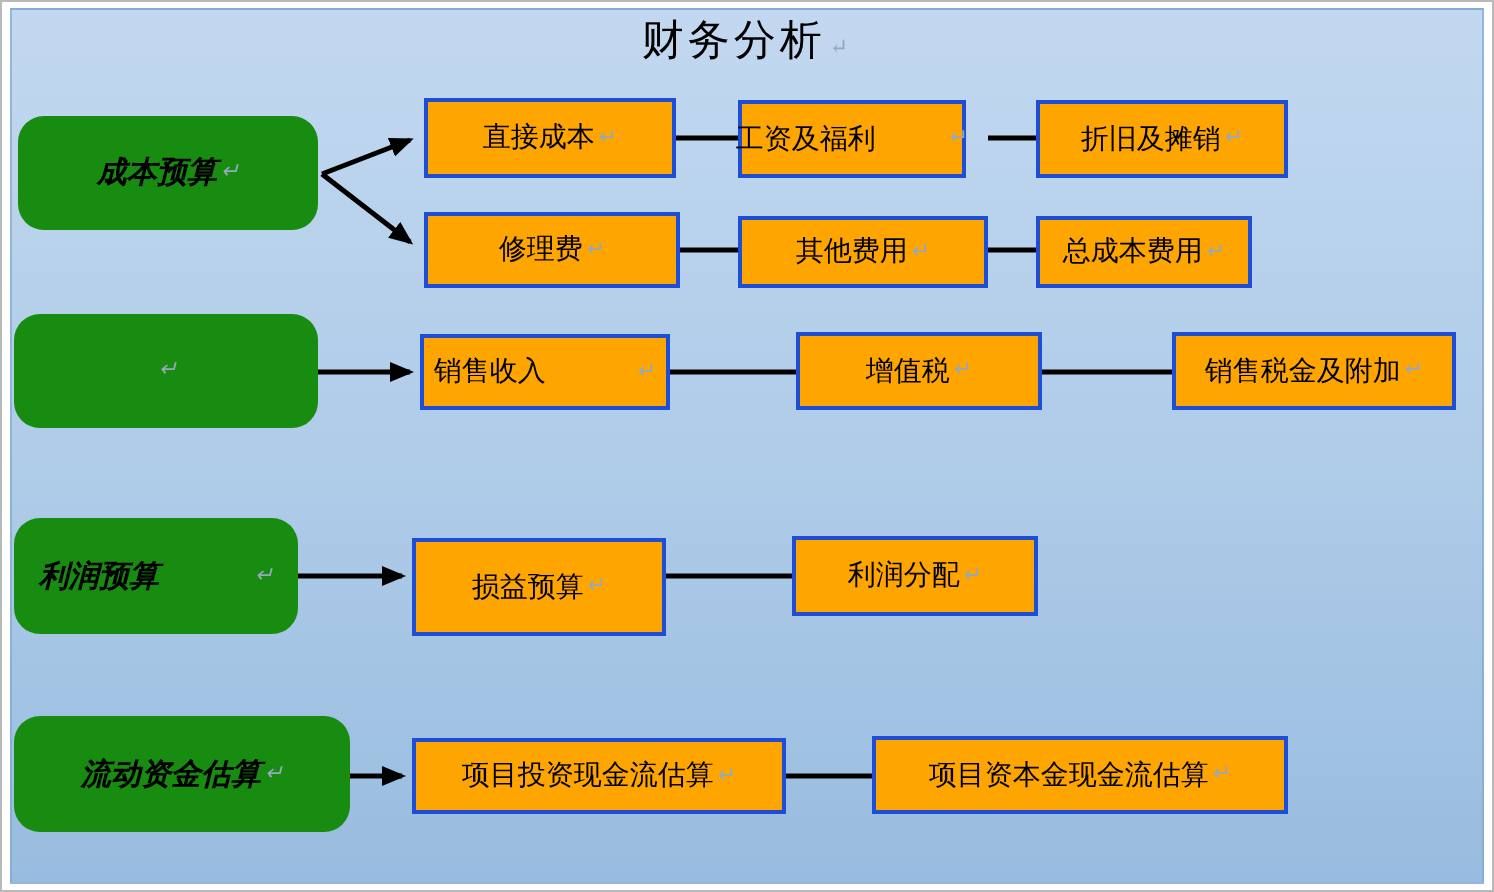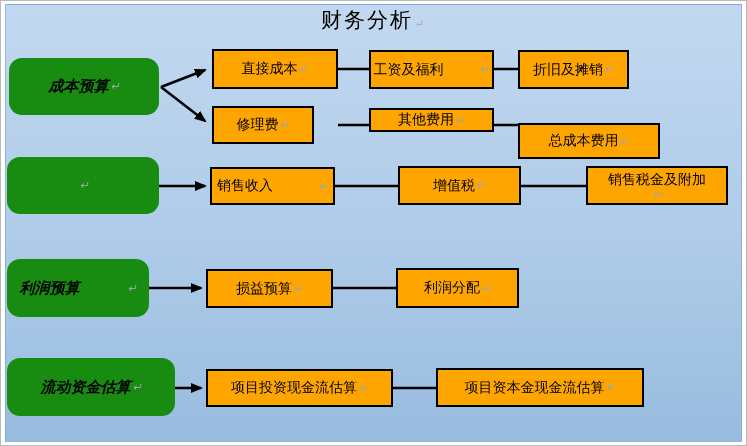--- a/index.html
+++ b/index.html
@@ -5,41 +5,41 @@
   html,body{margin:0;padding:0;background:#ffffff;font-family:"Liberation Sans",sans-serif;}
   #page{position:relative;width:747px;height:446px;background:#ffffff;border:1px solid #b9b9b9;box-sizing:border-box;overflow:hidden;}
   #canvas{position:absolute;left:4px;top:3px;right:4px;bottom:3px;
           background:linear-gradient(180deg,#c2d8f0 0%,#aecbe8 55%,#98bcdf 100%);
           border:1px solid rgba(125,165,210,.65);}
   .ttl{position:absolute;top:5px;left:50%;transform:translateX(-50%);
        font-family:"DejaVu Serif",serif;font-size:21px;color:#000;white-space:nowrap;letter-spacing:2px;}
   .node{position:absolute;display:flex;align-items:center;justify-content:center;
         box-sizing:border-box;color:#000;white-space:nowrap;}
   .green{background:#178c11;border-radius:13px;font-weight:bold;font-size:15px;font-style:italic;}
-  .orange{background:#ffa500;border:2px solid #000000;font-size:14px;}
+  .orange{background:#ffa500;border:2px solid #1d4ed8;font-size:14px;}
   .pmark{color:#97a8bd;font-size:11px;font-weight:normal;margin-left:2px;line-height:1;}
   svg.lines{position:absolute;left:0;top:0;width:747px;height:446px;pointer-events:none;}
   
   #g1{left:8px;top:57px;width:150px;height:57px;}
   #g2{left:6px;top:156px;width:152px;height:57px;}
   #g3{left:6px;top:258px;width:142px;height:58px;gap:46px;}
   #g4{left:6px;top:357px;width:168px;height:58px;}
   
   #o11{left:211px;top:48px;width:126px;height:40px;}
-  #o12{left:368px;top:49px;width:125px;height:39px;gap:35px;}
-  #o13{left:517px;top:49px;width:111px;height:39px;}
-  #o14{left:211px;top:105px;width:102px;height:38px;align-items:center;}
-  #o15{left:368px;top:107px;width:125px;height:24px;text-align:right;}
-  #o16{left:517px;top:122px;width:142px;height:36px;}
+  #o12{left:368px;top:49px;width:114px;height:39px;gap:35px;}
+  #o13{left:517px;top:49px;width:126px;height:39px;}
+  #o14{left:211px;top:105px;width:128px;height:38px;align-items:center;}
+  #o15{left:368px;top:107px;width:125px;height:36px;text-align:right;}
+  #o16{left:517px;top:107px;width:108px;height:36px;}
   
   #o21{left:209px;top:166px;width:125px;height:38px;gap:44px;}
   #o22{left:397px;top:165px;width:123px;height:39px;}
-  #o23{left:585px;top:165px;width:142px;height:39px;flex-direction:column;}
+  #o23{left:585px;top:165px;width:142px;height:39px;}
   
-  #o31{left:205px;top:268px;width:127px;height:39px;}
+  #o31{left:205px;top:268px;width:127px;height:49px;}
   #o32{left:395px;top:267px;width:123px;height:40px;}
   
   #o41{left:205px;top:368px;width:187px;height:38px;}
   #o42{left:435px;top:367px;width:208px;height:39px;}
 </style>
 </head>
 <body>
 
 <div id="page">
   <div id="canvas"></div>

